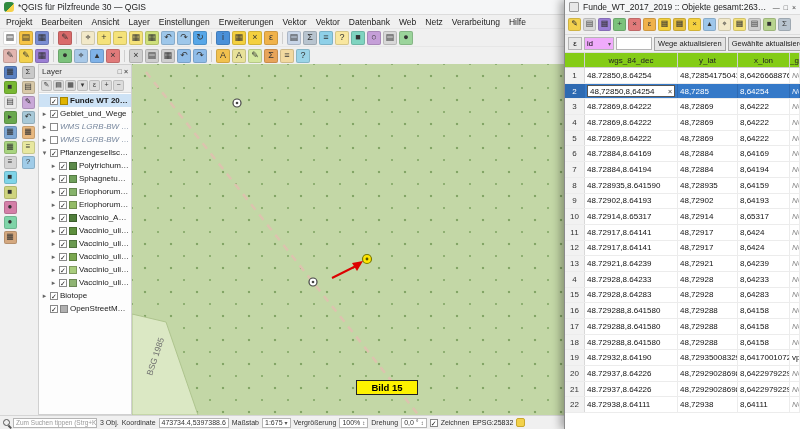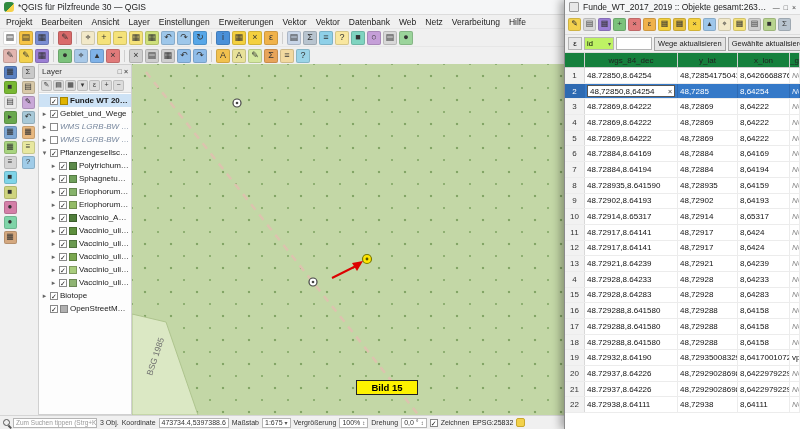--- a/index.html
+++ b/index.html
@@ -84,28 +84,28 @@
   #attr{position:absolute;left:564px;top:0;width:236px;height:429px;background:#f0f0f0;
     border-left:1px solid #8a8a8a;box-shadow:-4px 0 8px rgba(0,0,0,.30);
     display:flex;flex-direction:column;overflow:hidden}
   .atoolbar{height:20px;display:flex;align-items:center;gap:2px;padding:0 3px;
     background:#f0f0f0;border-bottom:1px solid #ddd;overflow:hidden;flex:none}
   .atoolbar .tbi{width:13px;height:13px;line-height:12px;font-size:8px}
   .filterbar{height:18px;display:flex;align-items:center;gap:2px;padding:0 3px;flex:none;
     background:#f0f0f0;border-bottom:1px solid #ddd;font-size:7.5px;overflow:hidden}
   .fico{width:14px;height:13px;flex:none;border:1px solid #b5b5b5;background:#e8e8e8;
     text-align:center;line-height:12px;font-size:8px}
-  .fsel{height:13px;width:30px;flex:none;border:1px solid #b5b5b5;background:#bef264;
+  .fsel{height:13px;width:30px;flex:none;border:1px solid #b5b5b5;background:#f0abfc;
     display:flex;align-items:center;padding:4px 2px}
   .fsel .v{flex:1;overflow:hidden}
   .finput{height:13px;flex:1;min-width:36px;border:1px solid #b5b5b5;background:#fff}
   .fbtn{height:14px;flex:none;border:1px solid #a5a5a5;background:#e4e4e4;font-size:7.5px;
     padding:0 3px;white-space:nowrap;font-family:inherit;color:#222}
 
-  .thead{height:15px;flex:none;display:flex;background:#15803d;border-bottom:1px solid #cfcfcf;
+  .thead{height:15px;flex:none;display:flex;background:#84cc16;border-bottom:1px solid #cfcfcf;
     font-size:8px;color:#222}
   .th{border-right:1px solid #cfcfcf;display:flex;align-items:center;justify-content:center;
     overflow:hidden;white-space:nowrap}
   .th.rn,.td.rn{width:20px;flex:none}
   .th.c1,.td.c1{width:93px;flex:none}
   .th.c2,.td.c2{width:60px;flex:none}
   .th.c3,.td.c3{width:52px;flex:none}
   .th.c4,.td.c4{flex:1}
   .tbody{flex:1;background:#fff;overflow:hidden}
   .trow{height:15.7px;display:flex;font-size:8px;color:#111;border-bottom:1px solid #ececec}

